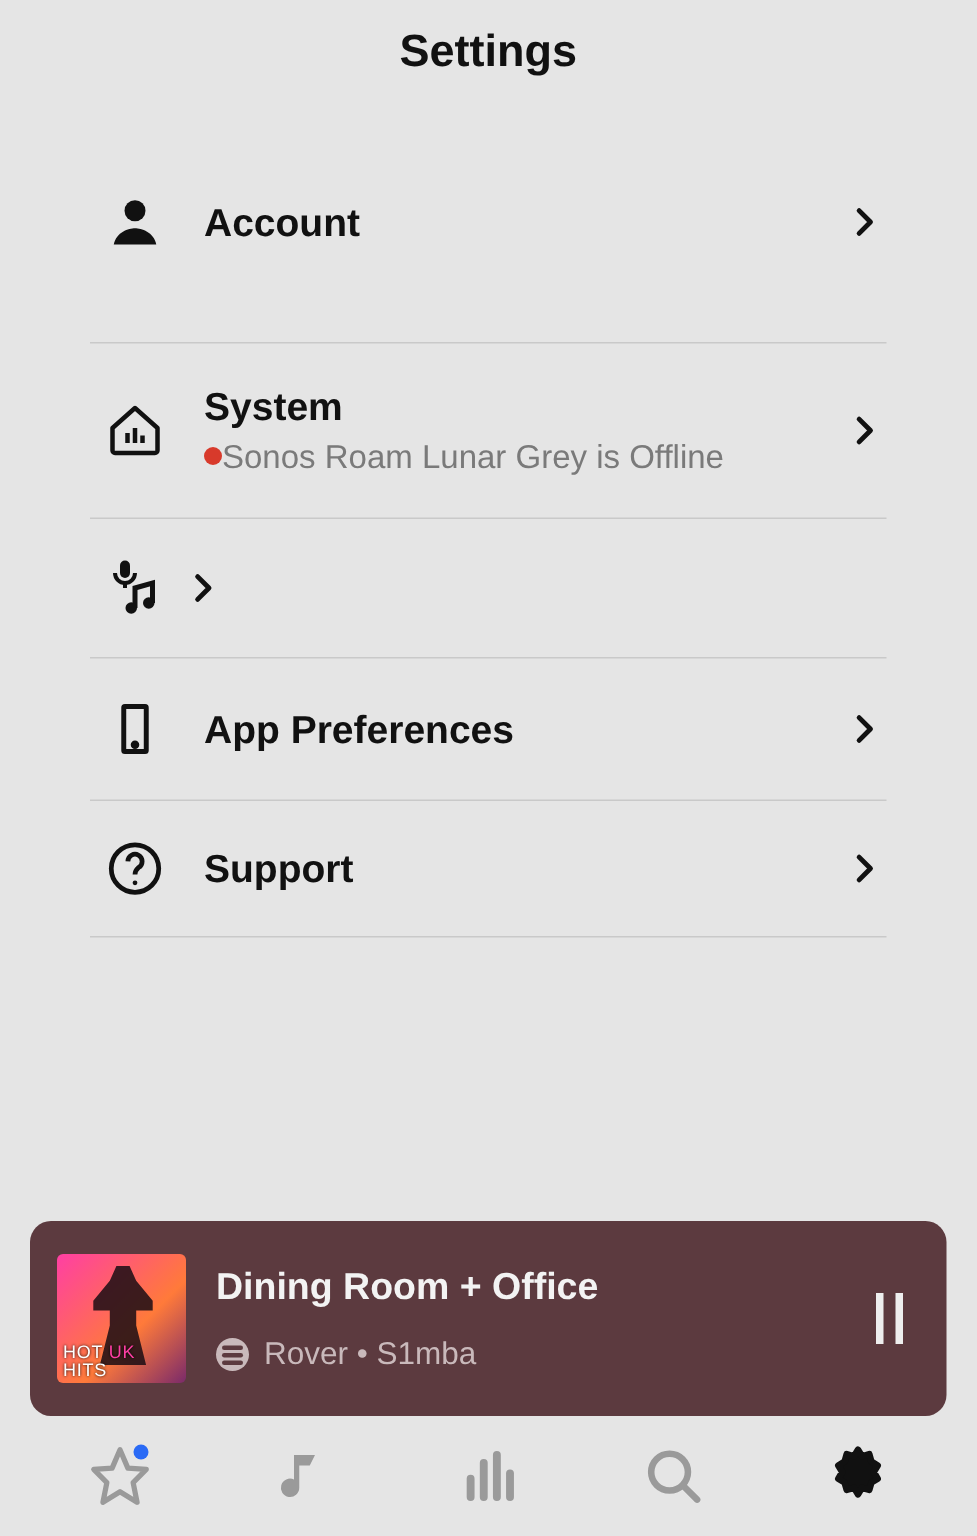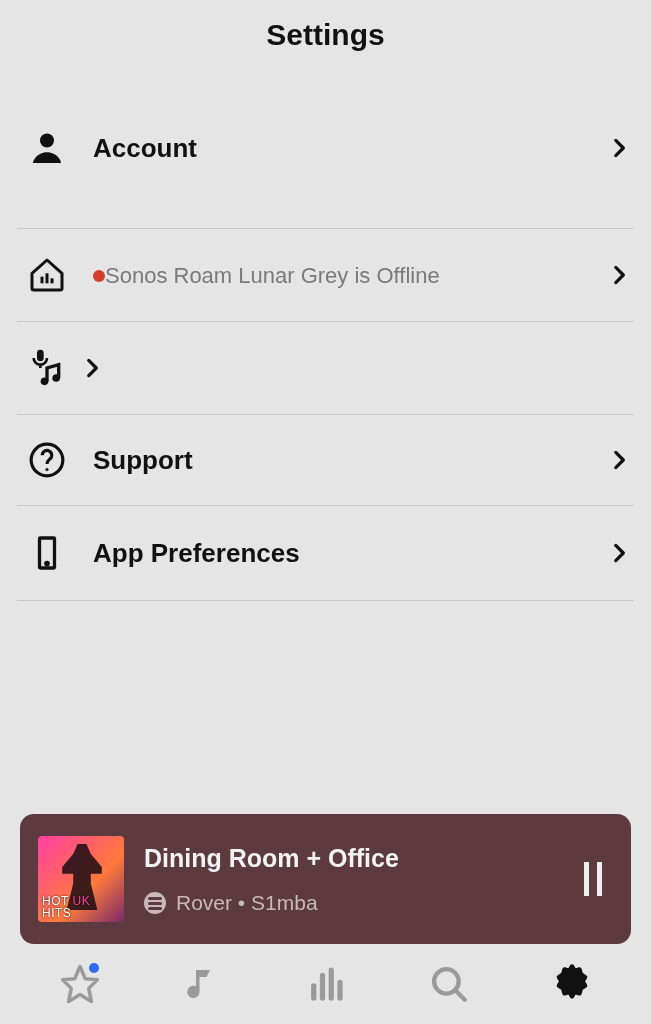--- a/index.html
+++ b/index.html
@@ -1,20 +1,20 @@
 <!DOCTYPE html>
 <html><head>
 <meta charset="utf-8">
 <style>
   * { box-sizing: border-box; margin: 0; padding: 0; }
   html, body { width: 651px; height: 1024px; font-family: -apple-system, Helvetica, Arial, sans-serif; background: #e5e5e5; overflow: hidden; }
   .screen { width: 651px; height: 1024px; display: flex; flex-direction: column; position: relative; }
   .header { text-align: center; padding: 18px 0 40px; }
   .header h1 { font-size: 30px; font-weight: 700; color: #111; }
-  .list { flex: 1; padding: 0 17px; }
+  .list { flex: 1; padding: 0 60px; }
   .row { display: flex; align-items: center; padding: 26px 0; border-bottom: 1px solid #c9c9c9; cursor: pointer; }
   .row.tall { padding: 36px 0 60px; border-top: none; }
   .row .icon-wrap { width: 60px; display: flex; justify-content: center; align-items: center; }
   .row .text-wrap { flex: 1; padding-left: 16px; display: flex; flex-direction: column; justify-content: center; }
   .row .title { font-size: 26px; font-weight: 700; color: #111; line-height: 1.25; }
   .row .subtitle { font-size: 22px; color: #7a7a7a; line-height: 1.35; margin-top: 2px; display: flex; align-items: center; gap: 0; }
   .row .subtitle .dot { width: 12px; height: 12px; border-radius: 50%; background: #d83a2b; flex-shrink: 0; }
   .row .chevron { width: 30px; display: flex; align-items: center; justify-content: center; }
   .now-playing { margin: 10px 20px 0; background: #5c3a3f; border-radius: 14px; display: flex; align-items: center; padding: 16px 18px; color: #eee; height: 130px; }
   .album { width: 86px; height: 86px; border-radius: 4px; background: linear-gradient(135deg,#ff3fa4 0%,#ff7a3a 60%,#7a2a6a 100%); position: relative; overflow: hidden; flex-shrink:0;}
@@ -64,20 +64,21 @@
     <div class="row">
       <div class="icon-wrap">
         <svg viewBox="0 0 24 24" width="40" height="40" fill="none" stroke="#111" stroke-width="1.8" stroke-linejoin="round">
             <path d="M3 11 12 3l9 8v9a1 1 0 0 1-1 1H4a1 1 0 0 1-1-1z"></path>
             <line x1="9" y1="17" x2="9" y2="13"></line>
             <line x1="12" y1="17" x2="12" y2="11"></line>
             <line x1="15" y1="17" x2="15" y2="14"></line>
           </svg>
       </div>
       <div class="text-wrap">
+        <div class="title">System</div>
         <div class="subtitle">
           <span class="dot"></span>
           <span>Sonos Roam Lunar Grey is Offline</span>
         </div>
       </div>
       <div class="chevron">
         <svg viewBox="0 0 24 24" width="26" height="26" fill="none" stroke="#111" stroke-width="3" stroke-linecap="round" stroke-linejoin="round">
             <polyline points="9 5 16 12 9 19"></polyline>
           </svg>
       </div>
@@ -96,45 +97,45 @@
       </div>
       <div class="chevron">
         <svg viewBox="0 0 24 24" width="26" height="26" fill="none" stroke="#111" stroke-width="3" stroke-linecap="round" stroke-linejoin="round">
             <polyline points="9 5 16 12 9 19"></polyline>
           </svg>
       </div>
     </div>
 
     <div class="row">
       <div class="icon-wrap">
-        <svg viewBox="0 0 24 24" width="38" height="38" fill="none" stroke="#111" stroke-width="2">
-            <circle cx="12" cy="12" r="10"></circle>
-            <path d="M9 9a3 3 0 1 1 4.5 2.6C12.5 12.5 12 13 12 14.5"></path>
-            <circle cx="12" cy="18" r="1" fill="#111" stroke="none"></circle>
+        <svg viewBox="0 0 24 24" width="36" height="42" fill="none" stroke="#111" stroke-width="2.2">
+            <rect x="7" y="2" width="10" height="20" rx="0.5"></rect>
+            <circle cx="12" cy="19" r="0.8" fill="#111"></circle>
           </svg>
       </div>
       <div class="text-wrap">
-        <div class="title">Support</div>
+        <div class="title">App Preferences</div>
       </div>
       <div class="chevron">
         <svg viewBox="0 0 24 24" width="26" height="26" fill="none" stroke="#111" stroke-width="3" stroke-linecap="round" stroke-linejoin="round">
             <polyline points="9 5 16 12 9 19"></polyline>
           </svg>
       </div>
     </div>
 
     <div class="row">
       <div class="icon-wrap">
-        <svg viewBox="0 0 24 24" width="36" height="42" fill="none" stroke="#111" stroke-width="2.2">
-            <rect x="7" y="2" width="10" height="20" rx="0.5"></rect>
-            <circle cx="12" cy="19" r="0.8" fill="#111"></circle>
+        <svg viewBox="0 0 24 24" width="38" height="38" fill="none" stroke="#111" stroke-width="2">
+            <circle cx="12" cy="12" r="10"></circle>
+            <path d="M9 9a3 3 0 1 1 4.5 2.6C12.5 12.5 12 13 12 14.5"></path>
+            <circle cx="12" cy="18" r="1" fill="#111" stroke="none"></circle>
           </svg>
       </div>
       <div class="text-wrap">
-        <div class="title">App Preferences</div>
+        <div class="title">Support</div>
       </div>
       <div class="chevron">
         <svg viewBox="0 0 24 24" width="26" height="26" fill="none" stroke="#111" stroke-width="3" stroke-linecap="round" stroke-linejoin="round">
             <polyline points="9 5 16 12 9 19"></polyline>
           </svg>
       </div>
     </div>
 
 
   </div>

